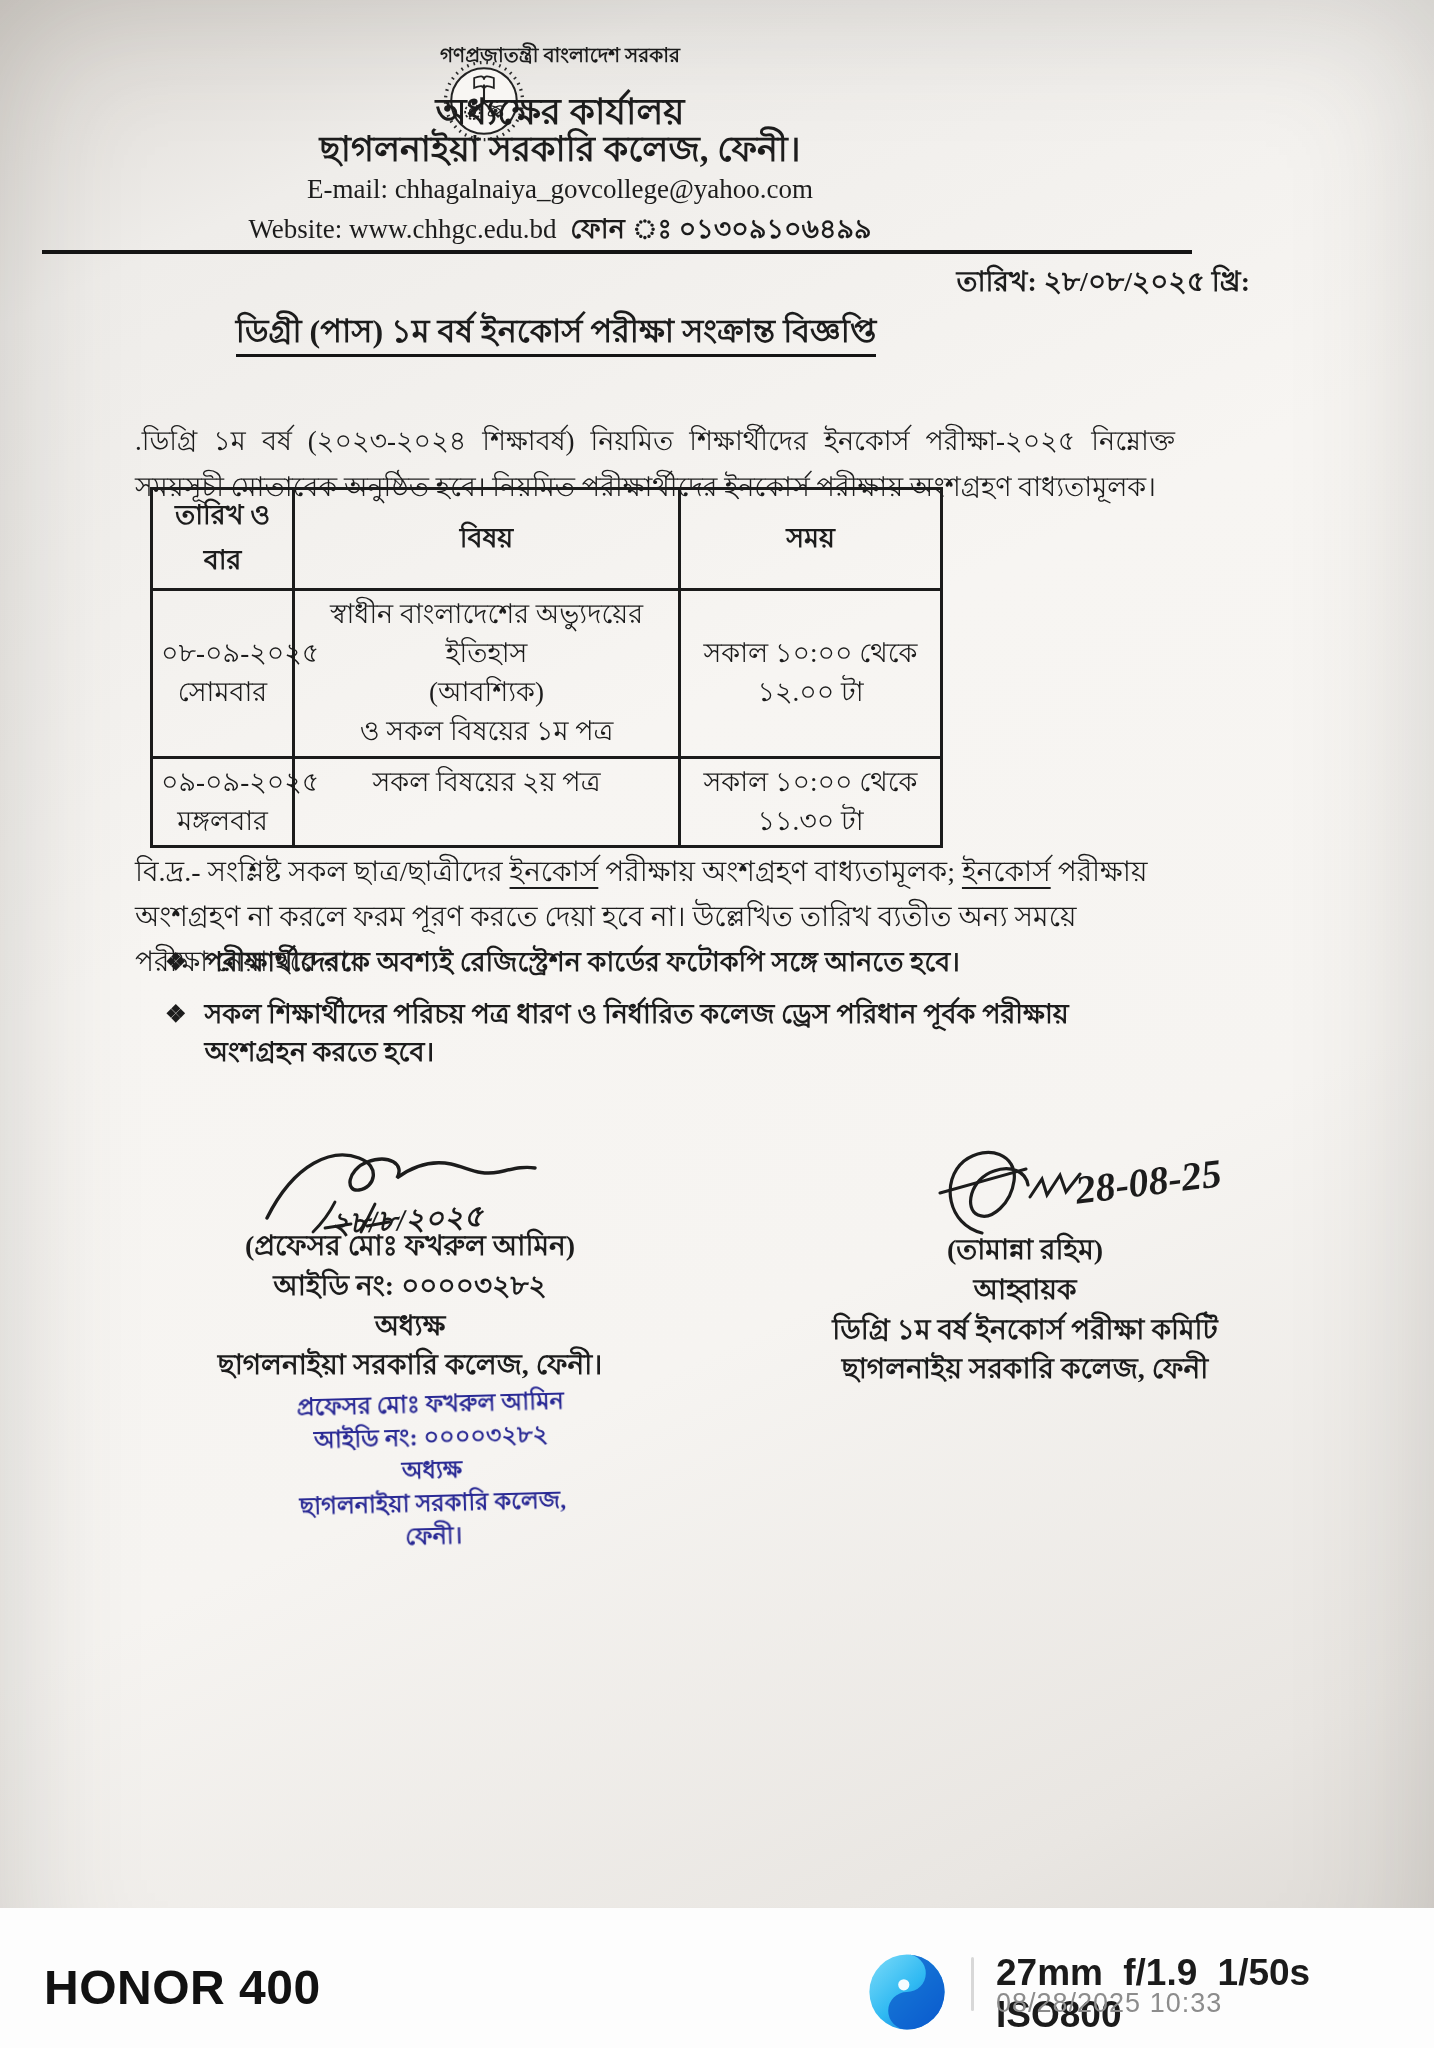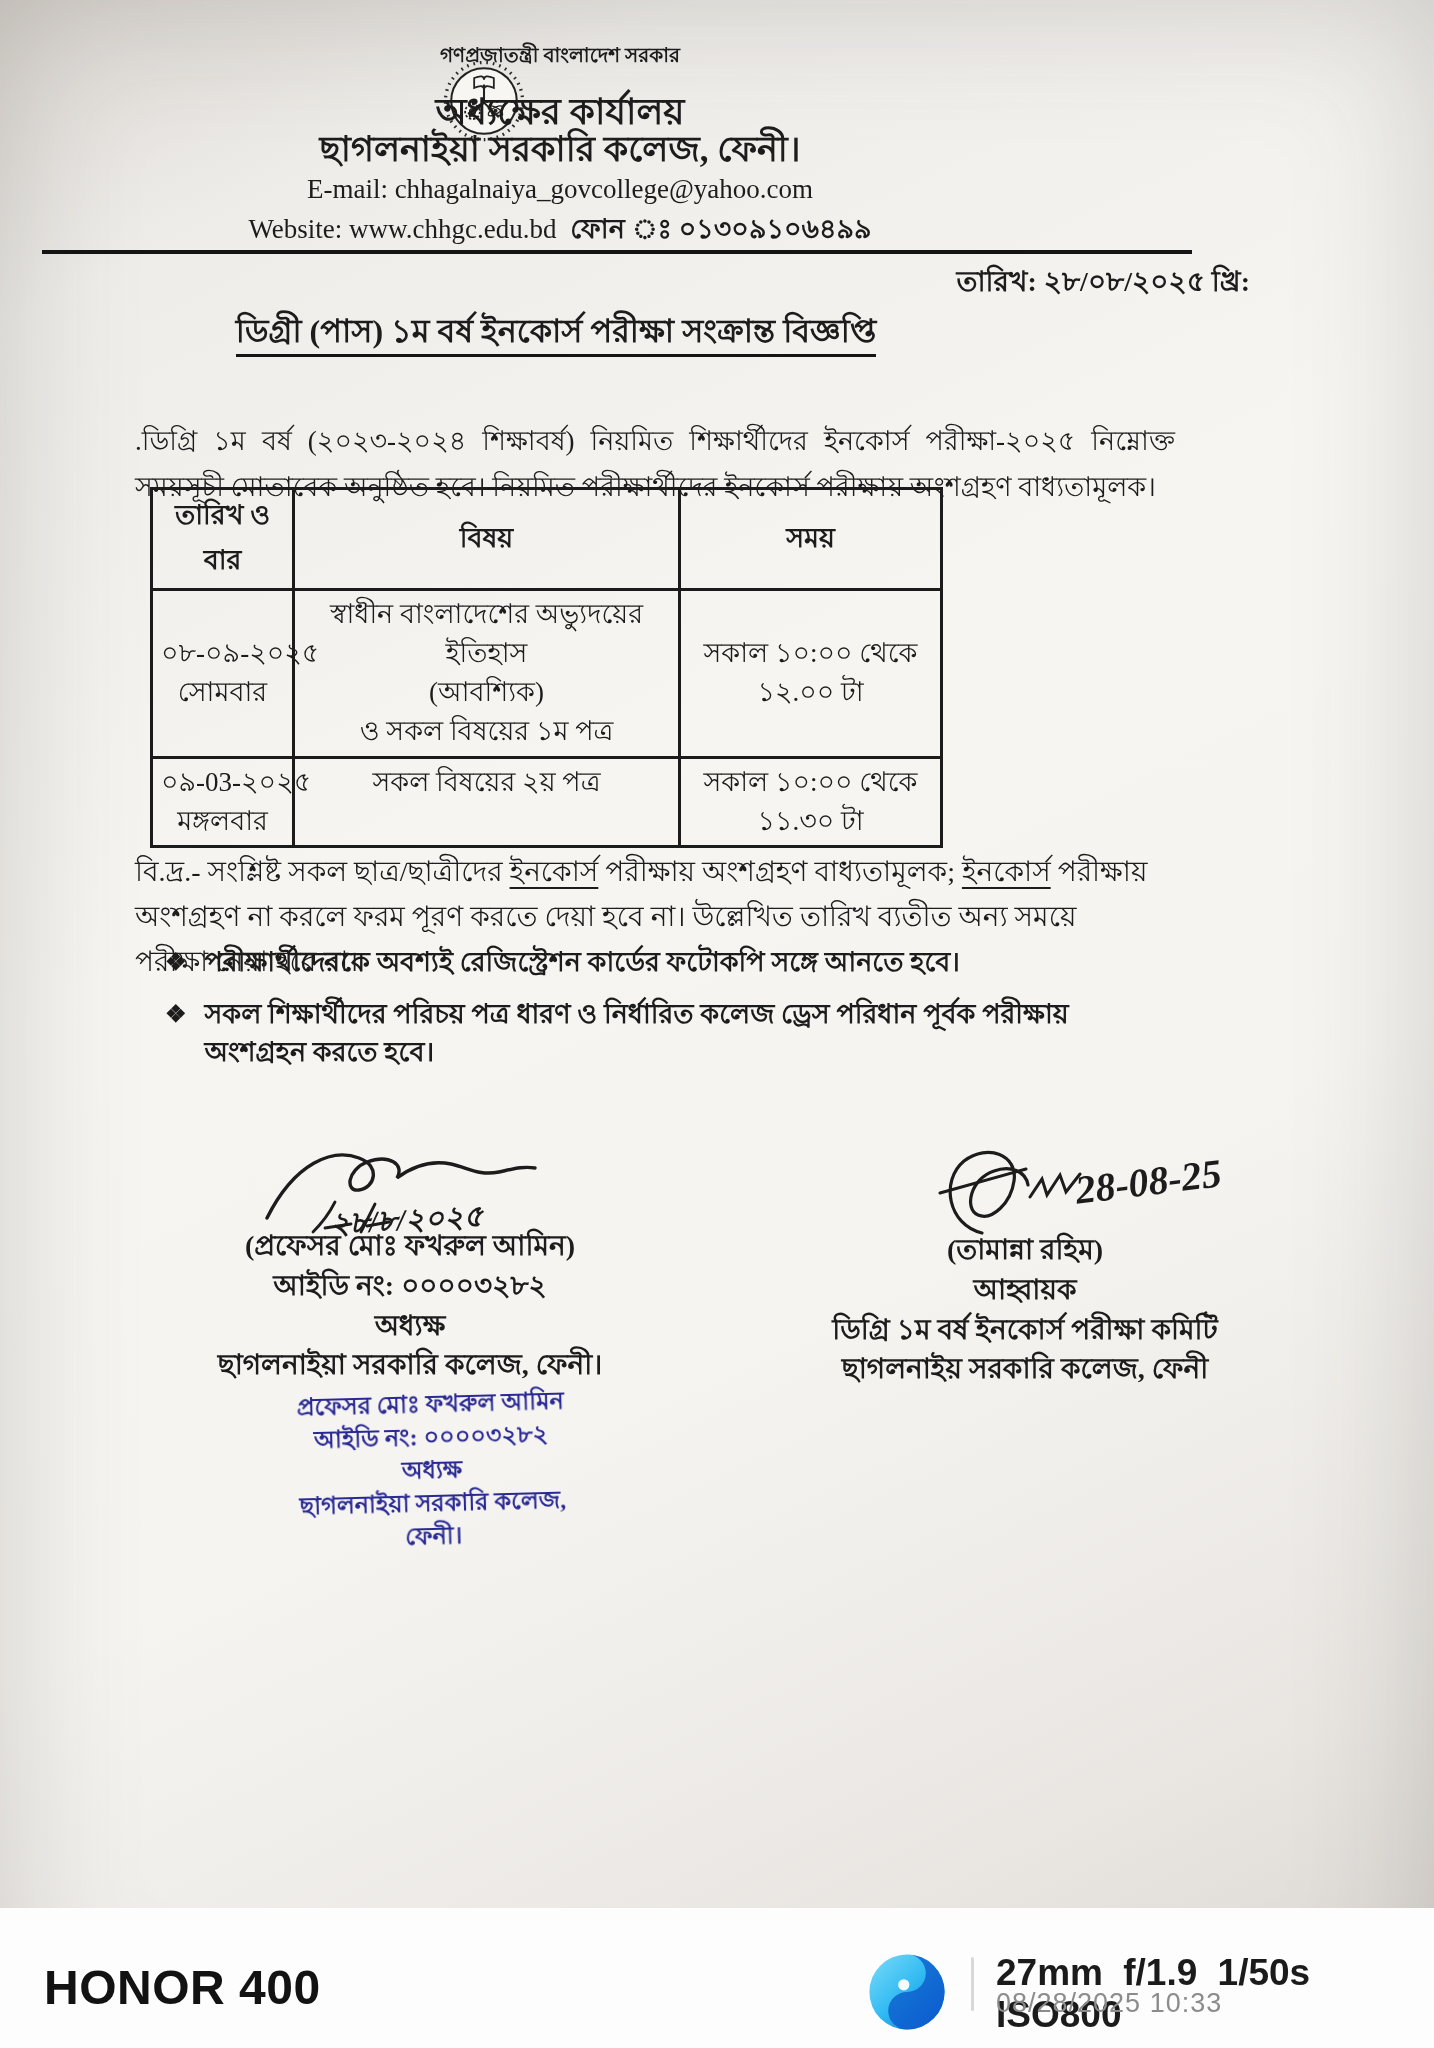--- a/index.html
+++ b/index.html
@@ -110,21 +110,21 @@
       </td>
       <td>
         <div>স্বাধীন বাংলাদেশের অভ্যুদয়ের ইতিহাস</div>
         <div>(আবশ্যিক)</div>
         <div>ও সকল বিষয়ের ১ম পত্র</div>
       </td>
       <td>সকাল ১০:০০ থেকে ১২.০০ টা</td>
     </tr>
     <tr class="r2">
       <td>
-        <div>০৯-03-২০২৫</div>
+        <div>০৯-০৯-২০২৫</div>
         <div>মঙ্গলবার</div>
       </td>
       <td>
         <div>সকল বিষয়ের ২য় পত্র</div>
       </td>
       <td>সকাল ১০:০০ থেকে ১১.৩০ টা</td>
     </tr>
   </tbody>
     </table>
 

